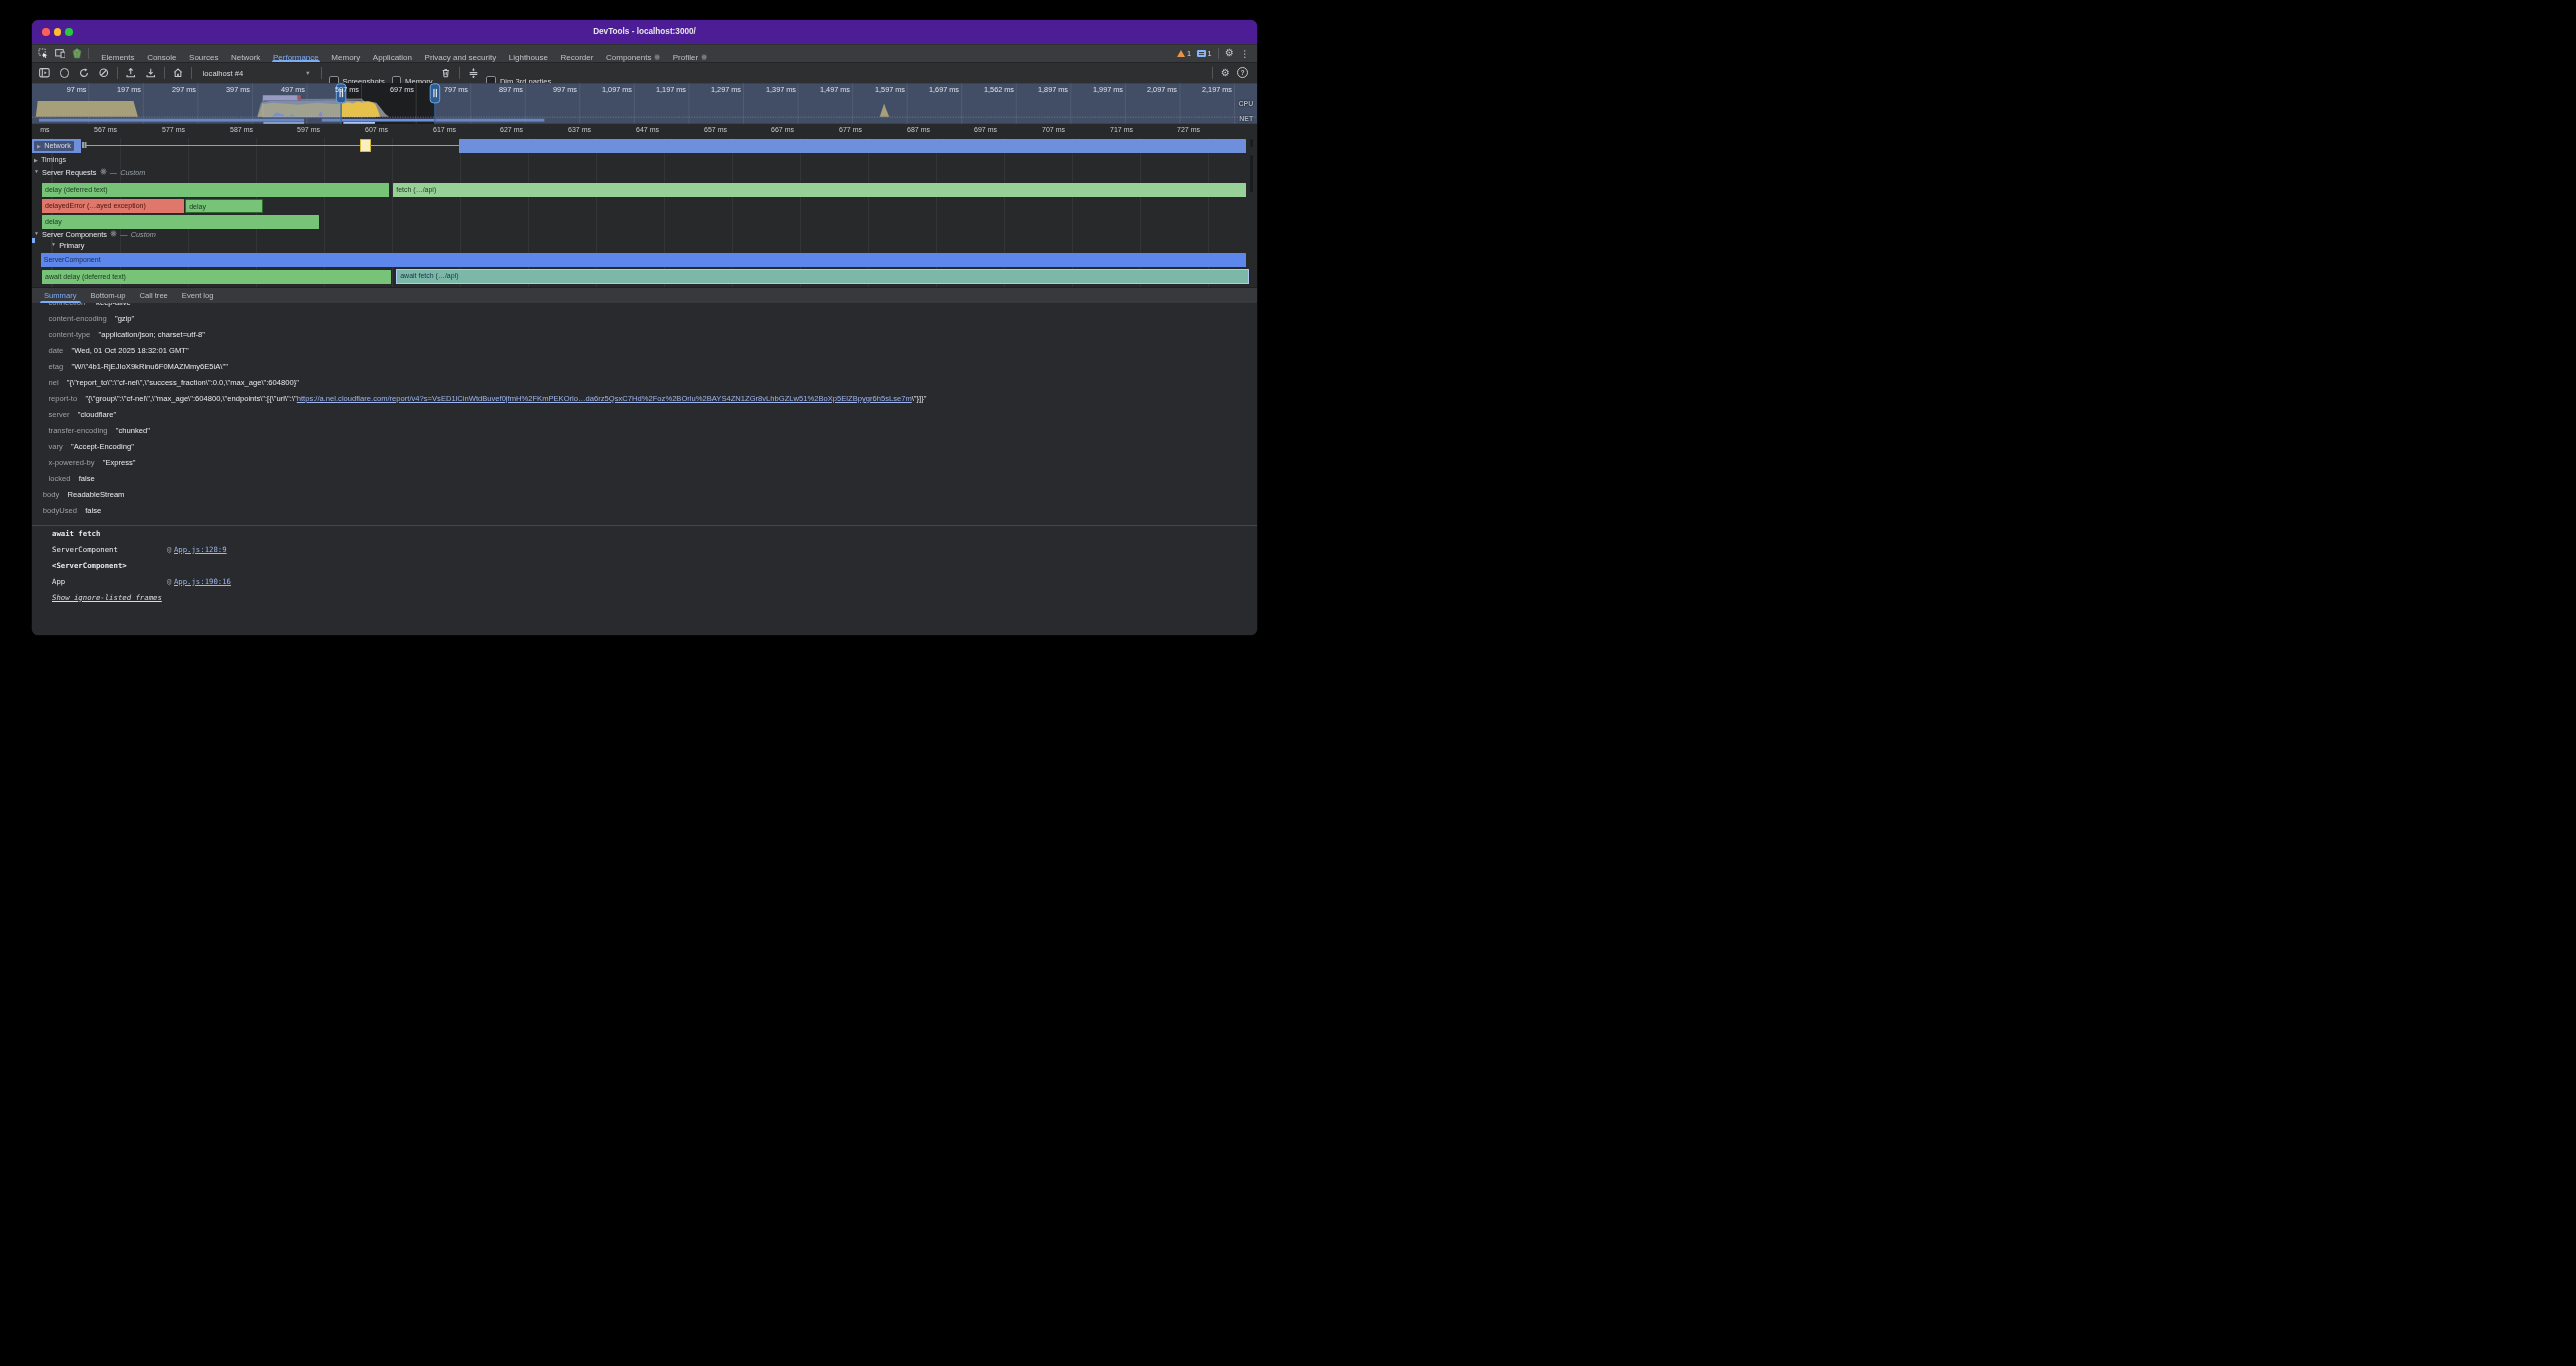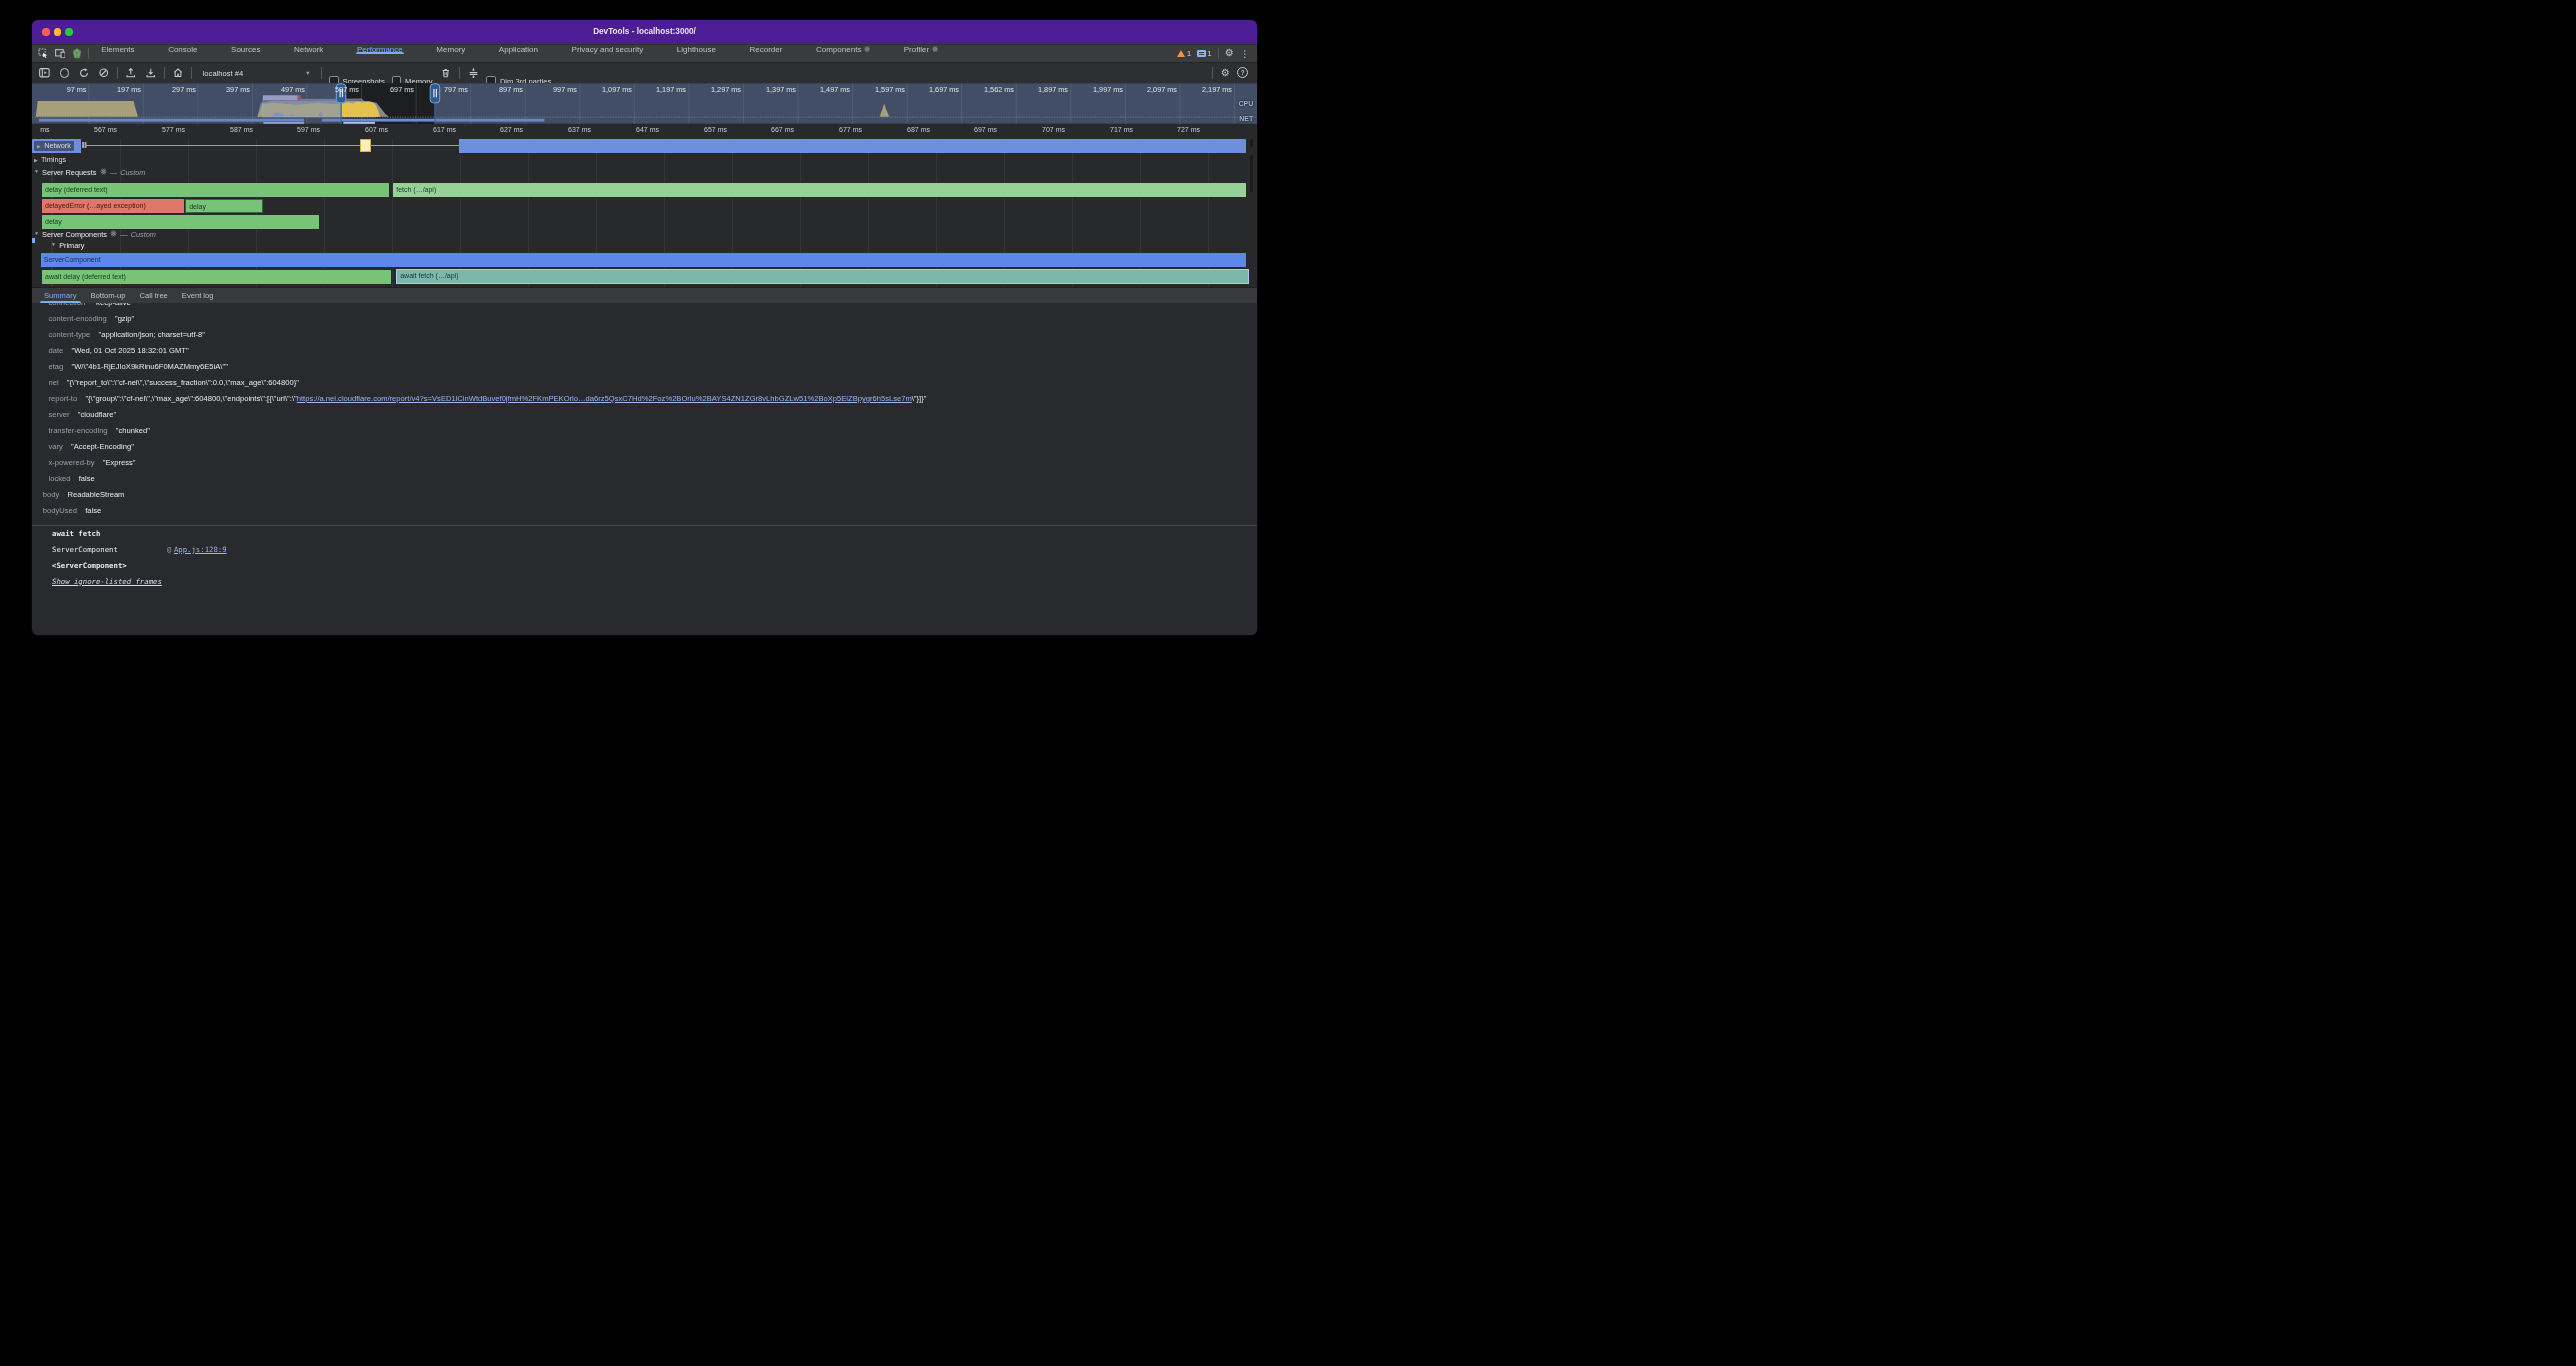--- a/index.html
+++ b/index.html
@@ -7,21 +7,21 @@
   .window{position:absolute;left:32px;top:20px;width:1225px;height:615px;background:#292a2d;border-radius:6.3px;overflow:hidden;box-shadow:0 0 0 0.6px #101113;}
   
   .titlebar{position:absolute;left:0;top:0;width:100%;height:24px;background:#4c1d95;}
   .tl{position:absolute;top:8.2px;width:7.6px;height:7.6px;border-radius:50%;}
   .tl.r{left:10px;background:#ff5f57}.tl.y{left:21.6px;background:#febc2e}.tl.g{left:33px;background:#28c840}
   .title{position:absolute;left:0;right:0;top:0;height:24px;line-height:24px;text-align:center;color:#e6e6e8;font-size:8.2px;font-weight:bold;}
   
   .tabbar{position:absolute;left:0;top:24px;width:100%;height:19px;background:#3a3b3d;border-top:0.6px solid #2e2f31;display:flex;align-items:center;box-sizing:border-box;border-bottom:0.6px solid #232427;}
   .tabbar .icons{display:flex;align-items:center;gap:6.3px;padding:0 6.3px;}
   .vdiv{width:0.6px;height:11.4px;background:#55565a;}
-  .tabs{display:flex;align-items:flex-start;height:100%;gap:21px;}
+  .tabs{display:flex;align-items:flex-end;height:100%;}
   .tab{display:flex;align-items:center;gap:2.5px;padding:0 6.3px;color:#bdc1c6;font-size:8px;position:relative;cursor:default;}
   .tab.active{color:#7cacf8;}
   .tab.active::after{content:"";position:absolute;left:5px;right:5px;bottom:0;height:1.9px;border-radius:1.9px 1.9px 0 0;background:#7cacf8;}
   .tabbar .right{margin-left:auto;display:flex;align-items:center;gap:6.3px;padding-right:7.6px;color:#d6d8db;font-size:7.3px;}
   .warn-tri{width:0;height:0;border-left:4.4px solid transparent;border-right:4.4px solid transparent;border-bottom:7.6px solid #e8944a;display:inline-block;position:relative;}
   .chat-ic{width:8.2px;height:7px;background:#8ab4f8;border-radius:1.3px;display:inline-block;position:relative;}
   .chat-ic::before{content:"";position:absolute;left:1.3px;top:1.9px;width:5.7px;height:1px;background:#3a3b3d;box-shadow:0 1.9px 0 #3a3b3d;}
   .gear{color:#c7cacd;font-size:10px;line-height:10px;}
   .kebab{color:#c7cacd;font-size:9.5px;letter-spacing:0;}
   svg.ic{display:block;}
@@ -463,19 +463,20 @@
           <div class="hrow"><span class="hkey">x-powered-by</span><span class="hval">"Express"</span></div>
           <div class="hrow"><span class="hkey">locked</span><span class="hval">false</span></div>
           <div class="hrow outdent"><span class="hkey">body</span><span class="hval">ReadableStream</span></div>
           <div class="hrow outdent"><span class="hkey">bodyUsed</span><span class="hval">false</span></div>
         </div>
     <div class="divider"></div>
     <div class="stack" id="stack-frames">
           <div class="frame bold"><span>await fetch</span></div>
           <div class="frame"><span class="fname">ServerComponent</span><span class="at">@</span><span class="hlink">App.js:128:9</span></div>
           <div class="frame bold"><span>&lt;ServerComponent&gt;</span></div>
+          <div class="frame"><span class="fname">App</span><span class="at">@</span><span class="hlink">App.js:190:16</span></div>
           <div class="frame"><span class="ilink">Show ignore-listed frames</span></div>
         </div>
   </div>
 
 </div>
 </div>
 
 
 </body></html>

